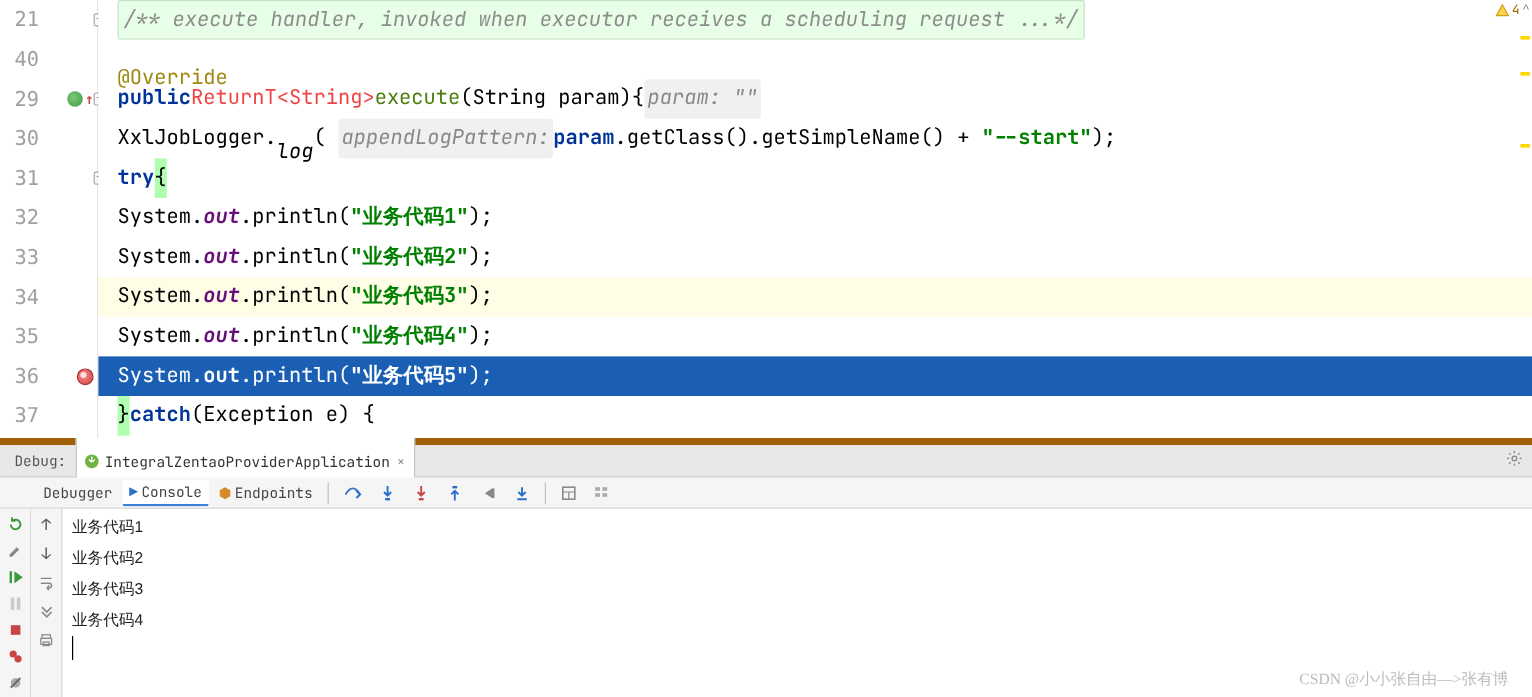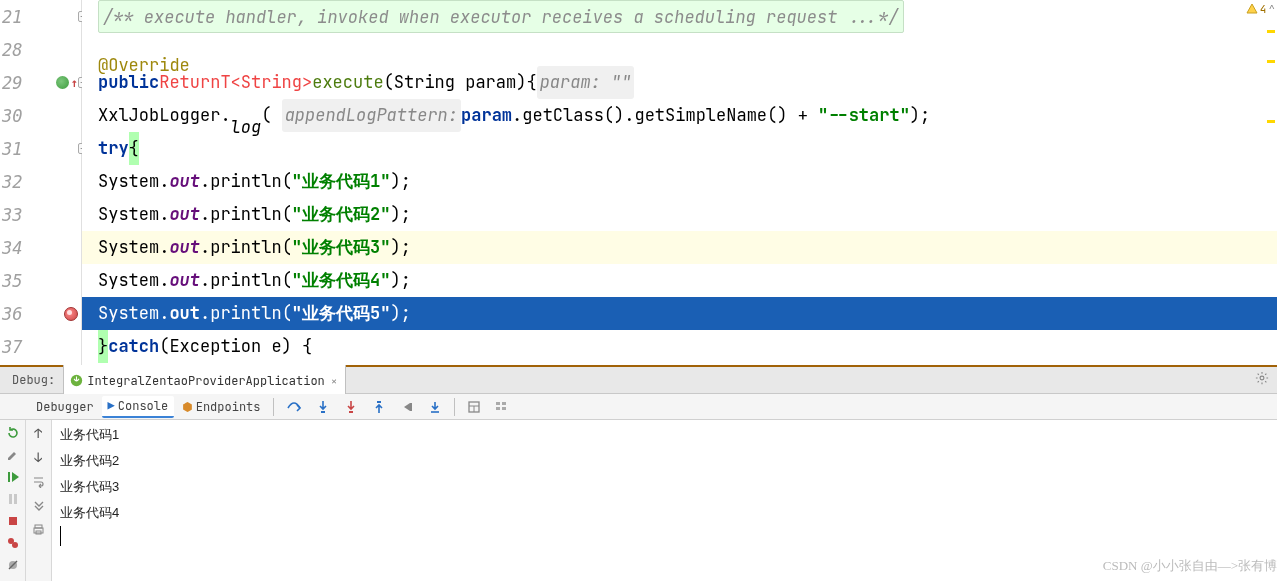--- a/index.html
+++ b/index.html
@@ -1,58 +1,58 @@
 <!DOCTYPE html>
 <html><head>
 <meta charset="utf-8">
 <style>
 * { margin: 0; padding: 0; box-sizing: border-box; }
 body { font-family: "JetBrains Mono", Consolas, Monaco, monospace; font-size: 15px; background: #fff; color: #000; width: 1277px; height: 581px; overflow: hidden; display: flex; flex-direction: column; }
 .editor-area { display: flex; height: 365px; position: relative; }
 .gutter { width: 82px; background: #fff; border-right: 1px solid #e0e0e0; display: flex; flex-direction: column; }
 .gutter-row { height: 33px; display: flex; align-items: center; justify-content: flex-end; padding-right: 5px; position: relative; font-size: 17px; color: #999; font-family: Consolas, monospace; }
 .gutter-icons { display: flex; align-items: center; gap: 2px; position: absolute; right: 3px; }
-.line-num { position: absolute; left: 2px; font-size: 17px; color: #a0a0a0; font-style: italic; }
+.line-num { position: absolute; left: 12px; font-size: 17px; color: #a0a0a0; }
 .fold-area { width: 20px; display: flex; align-items: center; justify-content: center; position: absolute; right: -12px; }
 .code-area { flex: 1; position: relative; font-size: 17px; line-height: 33px; background: #fff; }
 .code-line { height: 33px; display: flex; white-space: pre; padding-left: 16px; font-family: "JetBrains Mono", Consolas, monospace; }
 .code-line.yellow-hl { background: #fffde5; }
 .code-line.blue-sel { background: #1a5fb4; color: #fff; }
 .code-line.blue-sel .kw, .code-line.blue-sel .fld, .code-line.blue-sel .str, .code-line.blue-sel .method { color: #fff; font-style: normal; }
 .doc-comment { color: #8c8c8c; font-style: italic; background: #e6ffe6; border: 1px solid #c5e0c5; padding: 0 4px; border-radius: 2px; }
 .annotation { color: #9e880d; margin-top: 16px; }
 .kw { color: #003399; font-weight: bold; }
 .type { color: #ef4444; }
 .method { color: #4d7c0f; }
 .static-method { font-style: italic; margin-top: 12px; }
 .fld { color: #660e7a; font-style: italic; font-weight: bold; }
 .str { color: #008000; font-weight: bold; }
 .param-hint { color: #888; font-style: italic; background: #f0f0f0; padding: 0 3px; border-radius: 3px; }
 .bracket-hl { background: #b0ffb0; }
 .warnings-strip { position: absolute; right: 0; top: 0; width: 14px; height: 100%; }
 .warn-marker { position: absolute; right: 2px; width: 8px; height: 3px; background: #ffd700; }
 .warn-count { position: absolute; right: 2px; top: 2px; font-size: 11px; color: #a07000; display: flex; align-items: center; gap: 2px; }
-.debug-panel { border-top: 2px solid #a16207; background: #f2f2f2; flex: 1; display: flex; flex-direction: column; }
+.debug-panel { border-top: 6px solid #a16207; background: #f2f2f2; flex: 1; display: flex; flex-direction: column; }
 .debug-tabs { height: 27px; display: flex; align-items: center; border-bottom: 1px solid #c8c8c8; padding-left: 4px; font-size: 12px; background: #e8e8e8; }
 .debug-tab-label { padding: 0 8px; color: #555; }
 .debug-session-tab { display: flex; align-items: center; gap: 4px; padding: 2px 6px; background: #fff; border: 1px solid #c0c0c0; border-bottom: none; height: 40px; font-size: 12px; color: #333; }
 .close-x { color: #888; cursor: pointer; padding: 0 2px; font-size: 11px; }
 .debug-gear { margin-left: auto; margin-right: 8px; color: #888; cursor: pointer; }
 .debug-toolbar { height: 26px; display: flex; align-items: center; padding: 0 4px; gap: 2px; border-bottom: 1px solid #d0d0d0; background: #f5f5f5; font-size: 12px; }
 .dbg-tbtn { padding: 2px 6px; color: #444; display: flex; align-items: center; gap: 3px; cursor: pointer; border-radius: 2px; }
 .dbg-sep { width: 1px; height: 18px; background: #c0c0c0; margin: 0 4px; }
 .debug-body { flex: 1; display: flex; background: #fff; }
 .debug-left-col { width: 26px; border-right: 1px solid #d8d8d8; display: flex; flex-direction: column; align-items: center; padding-top: 4px; gap: 4px; background: #f5f5f5; }
 .dgl-btn { width: 18px; height: 18px; display: flex; align-items: center; justify-content: center; cursor: pointer; color: #555; font-size: 13px;}
 .debug-left-col2 { width: 26px; border-right: 1px solid #d8d8d8; display: flex; flex-direction: column; align-items: center; padding-top: 4px; gap: 6px; background: #f5f5f5; }
 .console-out { flex: 1; padding: 2px 8px; font-family: "Microsoft YaHei", sans-serif; font-size: 13px; line-height: 26px; color: #222; }
 .console-line { white-space: pre; font-family: "Microsoft YaHei", SimSun, sans-serif; }
 .caret-line { display:flex; align-items:center; }
 .caret { display:inline-block; width:1px; height:20px; background:#000; }
-.watermark { position: absolute; right: 0; bottom: 6px; font-size: 13px; color: #bbb; font-family: "Microsoft YaHei"; pointer-events: none; }
+.watermark { position: absolute; right: 20px; bottom: 6px; font-size: 13px; color: #bbb; font-family: "Microsoft YaHei"; pointer-events: none; }
 .icon { display: inline-flex; align-items: center; justify-content: center; }
 .red-arrow-up { color: #c74545; font-size: 12px; font-weight: bold; }
 .override-icon { width: 13px; height: 13px; border-radius: 50%; background: radial-gradient(circle at 40% 40%, #7cc77c, #3d9b3d); position: relative; }
 .bp-icon { width: 14px; height: 14px; border-radius: 50%; background: radial-gradient(circle at 40% 40%, #ff8a8a, #c94545); border: 1px solid #a03030; position: relative; }
 .bp-icon::after { content:""; position:absolute; width:5px; height:5px; background:#ffe0e0; left:2px; top:2px; border-radius:50%; }
 .fold-minus { width: 11px; height: 11px; border: 1px solid #aaa; background: #f8f8f8; color: #777; font-size: 9px; line-height: 9px; text-align: center; border-radius: 2px; }
 .spring-leaf { width: 13px; height: 13px; display:inline-block; }
 .run-green { color:#3d9b3d; }
 .stop-red { color:#c94545; }
 .pause-blue { color:#2970c6; }
@@ -65,21 +65,21 @@
 
 <div class="editor-area">
   <div class="gutter">
     <div class="gutter-row">
         <span class="line-num">21</span>
         <span class="fold-area">
           <span class="fold-minus">+</span>
         </span>
       </div>
     <div class="gutter-row">
-        <span class="line-num">28</span>
+        <span class="line-num">40</span>
       </div>
     <div class="gutter-row">
         <span class="line-num">29</span>
       <span class="gutter-icons">
         <span class="icon override-icon" title="Overrides method"></span>
         <span class="red-arrow-up">↑</span>
       </span>
       <span class="fold-area">
           <span class="fold-minus">−</span>
         </span>

